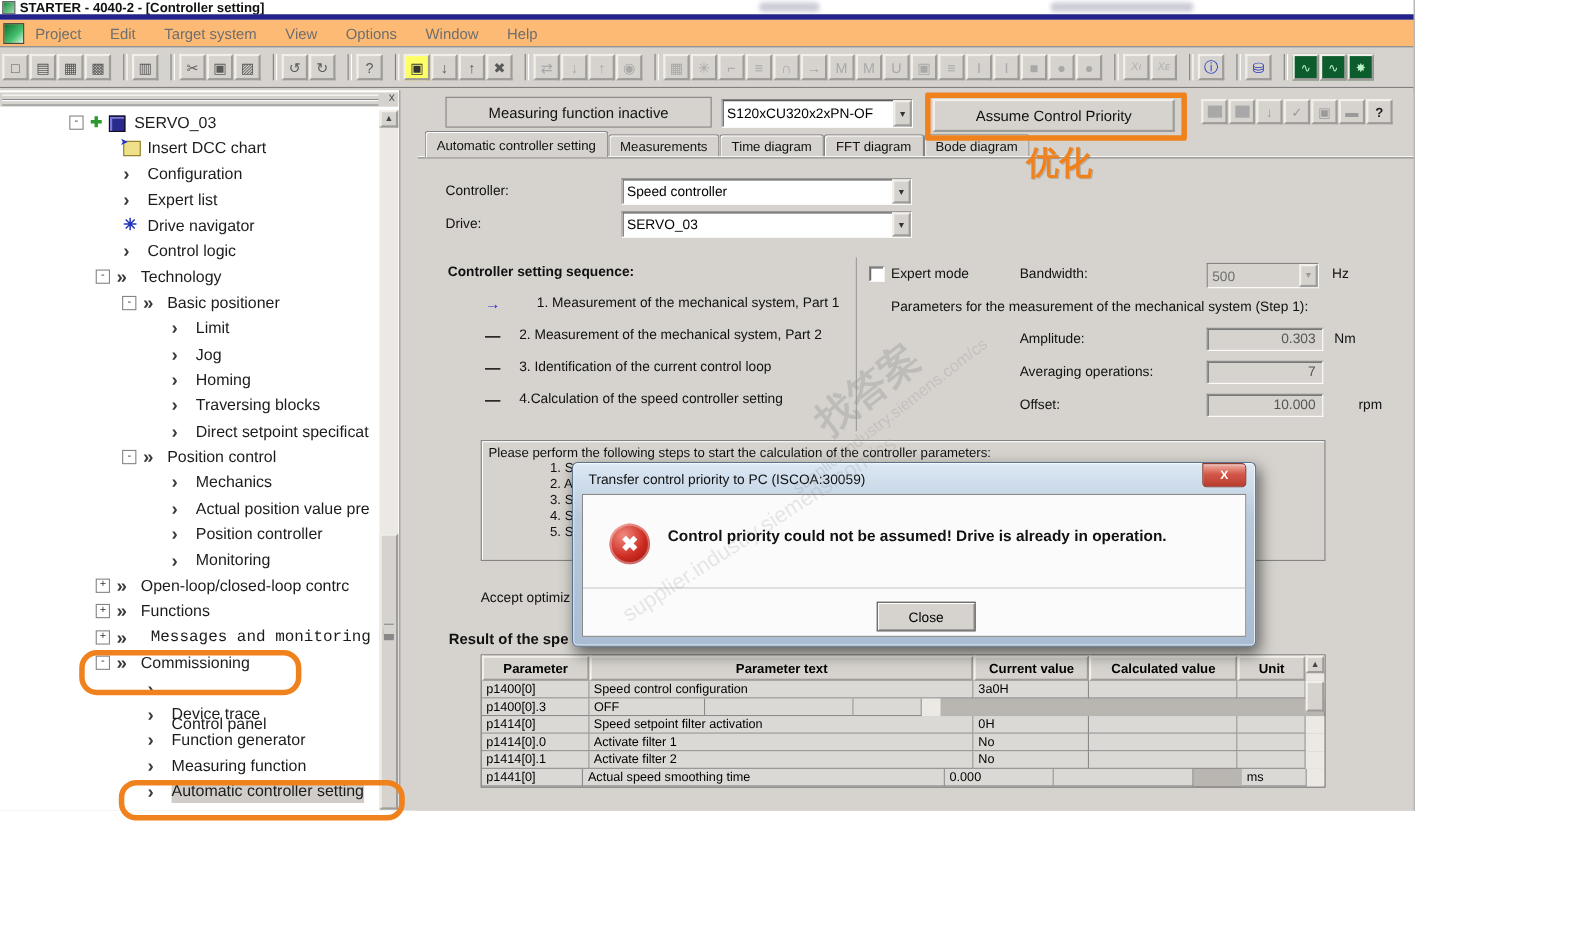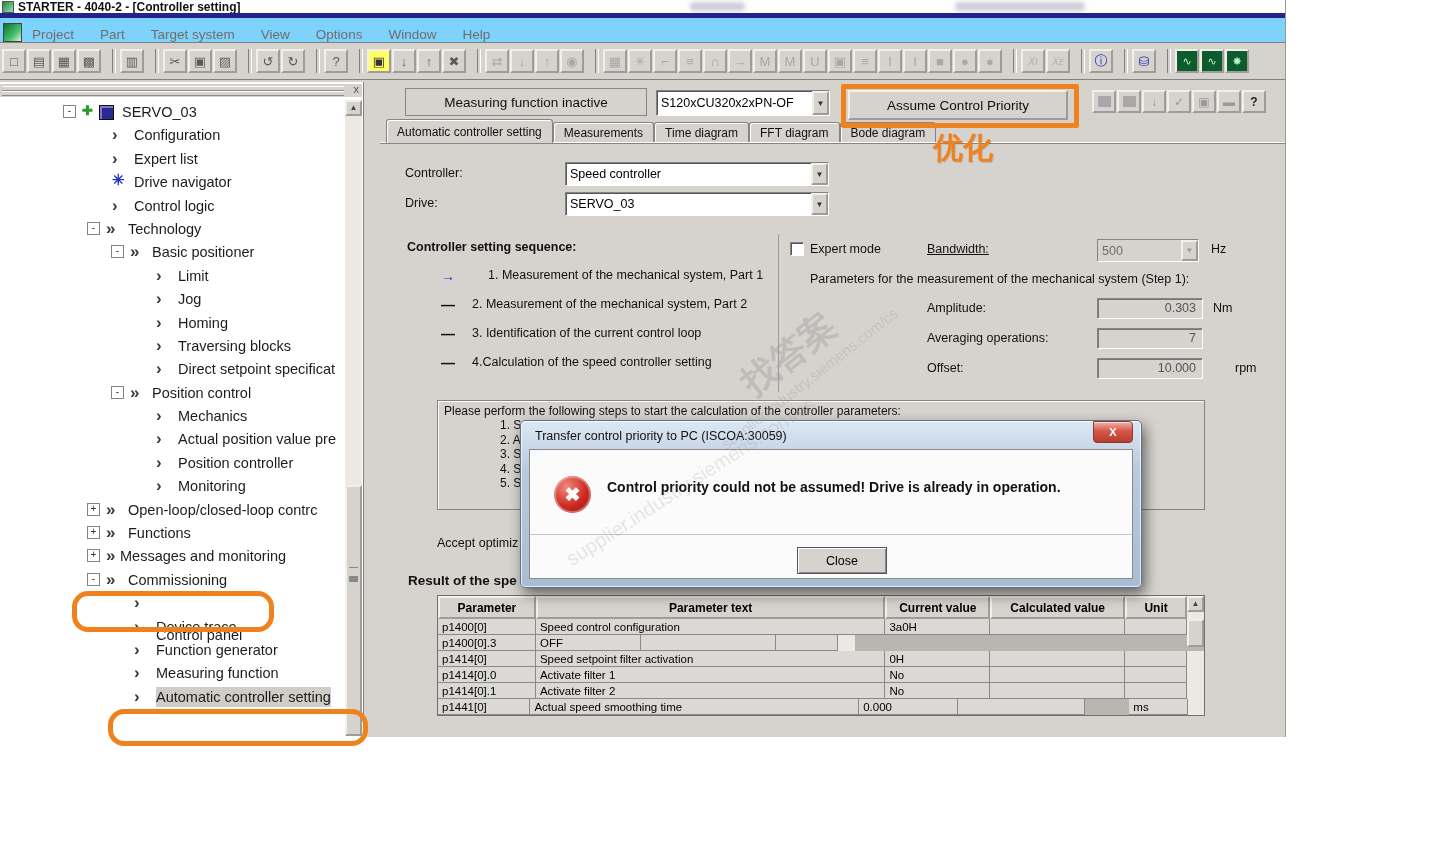--- a/index.html
+++ b/index.html
@@ -5,21 +5,21 @@
   html,body{margin:0;padding:0;background:#fff;}
   #canvas{position:relative;width:1440px;height:850px;background:#fff;overflow:hidden;
           font-family:"Liberation Sans",sans-serif;color:#000;}
   
   #win{position:absolute;left:0;top:0;width:1285px;height:737px;background:#d6d3ce;border-right:1px solid #9a9a9a;}
   #titlebar{position:absolute;left:0;top:0;width:100%;height:13px;background:#fff;display:flex;align-items:center;}
   #titlebar .appicon{width:10px;height:10px;margin:0 4px 0 2px;background:linear-gradient(135deg,#1c8a3c,#9adfb0);border:1px solid #555;}
   #titlebar .ttext{font-size:12px;font-weight:bold;color:#111;white-space:nowrap;}
   .blur-redact{position:absolute;height:9px;border-radius:4px;background:#b9b9c9;filter:blur(2px);opacity:.7;}
   #navline{position:absolute;left:0;top:13px;width:100%;height:5px;background:#23238e;}
-  #menubar{position:absolute;left:0;top:18px;width:100%;height:24px;background:#7dd3fc;display:flex;align-items:flex-end;border-bottom:1px solid #fff;}
+  #menubar{position:absolute;left:0;top:18px;width:100%;height:24px;background:#fdba74;display:flex;align-items:center;border-bottom:1px solid #fff;}
   #menubar .starter-ic{width:17px;height:17px;margin:0 10px 0 3px;background:linear-gradient(135deg,#0d6e2f,#45c06f 60%,#d8f5e2);border:1px solid #444;}
   .menu-item{font-size:13.5px;color:#6e6e6e;margin-right:26px;cursor:default;}
   
   #toolbar{position:absolute;left:0;top:42px;width:100%;height:38px;background:#d6d3ce;border-top:1px solid #808080;border-bottom:1px solid #808080;display:flex;align-items:center;padding-left:2px;box-sizing:border-box;}
   .tgrp{display:flex;align-items:center;margin-right:6px;}
   .tsep{width:2px;height:24px;margin:0 4px;border-left:1px solid #808080;border-right:1px solid #fff;}
   .tbtn{width:24px;height:24px;margin-right:1px;background:#d6d3ce;border:2px outset #f2efe9;display:flex;align-items:center;justify-content:center;font-size:13px;color:#5a5a5a;box-sizing:border-box;cursor:pointer;}
   .tbtn.dis{color:#a8a8a8;}
   .tbtn.yel{background:#ffff66;color:#333;}
   .tbtn.grn{background:#0d5c2e;color:#baf2c8;font-size:11px;}
@@ -114,21 +114,21 @@
       <span class="ttext">STARTER - 4040-2 - [Controller setting]</span>
       <span class="blur-redact" style="left:690px;top:2px;width:55px;"></span>
       <span class="blur-redact" style="left:955px;top:2px;width:130px;"></span>
     </div>
     <div id="navline"></div>
 
     <div id="menubar">
       <span class="starter-ic"></span>
 
     <span class="menu-item">Project</span>
-        <span class="menu-item">Part</span>
+        <span class="menu-item">Edit</span>
         <span class="menu-item">Target system</span>
         <span class="menu-item">View</span>
         <span class="menu-item">Options</span>
         <span class="menu-item">Window</span>
         <span class="menu-item">Help</span>
       </div>
 
     <div id="toolbar">
         <div class="tgrp">
           <div class="tbtn">□</div>
@@ -216,20 +216,24 @@
         <span class="closex">x</span>
       </div>
       <div id="tree">
           <div class="trow">
             <span class="ebox" style="left: 63px;">-</span>
             <span class="plusic" style="left: 82px;">✚</span>
             <span class="chipic" style="left: 99px;"></span>
             <span class="lbl" style="left: 122px;">SERVO_03</span>
           </div>
           <div class="trow">
+            <span class="dccic" style="left: 112px;"></span>
+            <span class="lbl" style="left: 134px;">Insert DCC chart</span>
+          </div>
+          <div class="trow">
             <span class="glyph" style="left: 112px;">›</span>
             <span class="lbl" style="left: 134px;">Configuration</span>
           </div>
           <div class="trow">
             <span class="glyph" style="left: 112px;">›</span>
             <span class="lbl" style="left: 134px;">Expert list</span>
           </div>
           <div class="trow">
             <span class="gearic" style="left: 112px;">✳</span>
             <span class="lbl" style="left: 134px;">Drive navigator</span>
@@ -295,21 +299,21 @@
             <span class="lbl" style="left: 128px;">Open-loop/closed-loop contrc</span>
           </div>
           <div class="trow">
             <span class="ebox" style="left: 87px;">+</span>
             <span class="glyph" style="left: 106px;">»</span>
             <span class="lbl" style="left: 128px;">Functions</span>
           </div>
           <div class="trow">
             <span class="ebox" style="left: 87px;">+</span>
             <span class="glyph" style="left: 106px;">»</span>
-            <span class="lbl" style="left: 120px;">Messages and monitoring</span>
+            <span class="lbl" style="left: 137px; font-family: Liberation Mono, monospace;">Messages and monitoring</span>
           </div>
           <div class="trow">
             <span class="ebox" style="left: 87px;">-</span>
             <span class="glyph" style="left: 106px;">»</span>
             <span class="lbl" style="left: 128px;">Commissioning</span>
           </div>
           <div class="trow">
             <span class="glyph" style="left: 134px;">›</span>
             <span class="lbl" style="left: 156px; margin-top: 32px;">Control panel</span>
           </div>
@@ -392,21 +396,21 @@
           <span class="seqmark" style="left: 55px; top: 244px; color: rgb(17, 17, 17); position: absolute; font-size: 14px;">—</span>
           <span class="lblt" style="left: 92px; top: 244px;">3. Identification of the current control loop</span>
           <span class="seqmark" style="left: 55px; top: 273px; color: rgb(17, 17, 17); position: absolute; font-size: 14px;">—</span>
           <span class="lblt" style="left: 92px; top: 273px;">4.Calculation of the speed controller setting</span>
         </div>
 
       <div class="vdiv" style="left:398px;top:152px;height:158px;"></div>
 
       <span class="chk" style="left:410px;top:160px;"></span>
       <span class="lblt" style="left:430px;top:160px;">Expert mode</span>
-      <span class="lblt" style="left:547px;top:160px;text-decoration:underline;">Bandwidth:</span>
+      <span class="lblt" style="left:547px;top:160px;">Bandwidth:</span>
       <div class="combo dis" style="left:717px;top:157px;width:100px;height:21px;">
         <span class="cv">500</span>
         <span class="cbtn" style="color:#9a9a9a;">▼</span>
       </div>
       <span class="lblt" style="left:831px;top:160px;">Hz</span>
 
       <span class="lblt" style="left:430px;top:190px;">Parameters for the measurement of the mechanical system (Step 1):</span>
       <div id="paramfields">
           <span class="lblt" style="left: 547px; top: 219px;">Amplitude:</span>
           <div class="numfield" style="left: 717px; top: 216px; width: 106px; height: 21px; position: absolute;">0.303</div>

